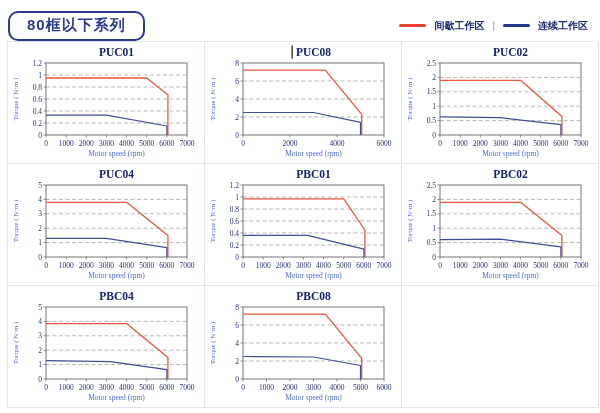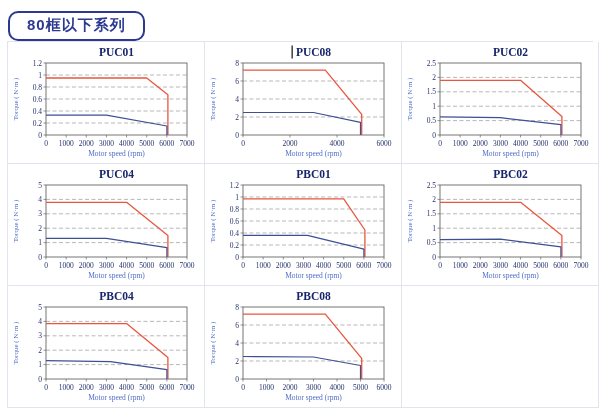--- a/index.html
+++ b/index.html
@@ -29,20 +29,27 @@
     height:121px;display:flex;justify-content:center;align-items:flex-start;
     background:#fff;
   }
   svg text{font-family:"Liberation Serif",serif;}
 </style>
 </head>
 <body>
 
 <div class="header">
   <div class="badge">80框以下系列</div>
+  <div class="legend">
+    <span class="swatch" style="background: rgb(232, 67, 45);"></span>
+    <span class="legend-label">间歇工作区</span>
+    <span class="legend-sep">|</span>
+    <span class="swatch" style="background: rgb(32, 56, 140);"></span>
+    <span class="legend-label">连续工作区</span>
+  </div>
 </div>
 
 <div class="grid" id="grid">
     <div class="cell">
       <svg width="196" height="120" viewBox="0 0 196 120">
         <line x1="38" y1="81" x2="179" y2="81" stroke="#999999" stroke-width="0.7" stroke-dasharray="4 2.5"></line>
         <line x1="38" y1="69" x2="179" y2="69" stroke="#999999" stroke-width="0.7" stroke-dasharray="4 2.5"></line>
         <line x1="38" y1="57" x2="179" y2="57" stroke="#999999" stroke-width="0.7" stroke-dasharray="4 2.5"></line>
         <line x1="38" y1="44.99999999999999" x2="179" y2="44.99999999999999" stroke="#999999" stroke-width="0.7" stroke-dasharray="4 2.5"></line>
         <line x1="38" y1="33" x2="179" y2="33" stroke="#999999" stroke-width="0.7" stroke-dasharray="4 2.5"></line>

